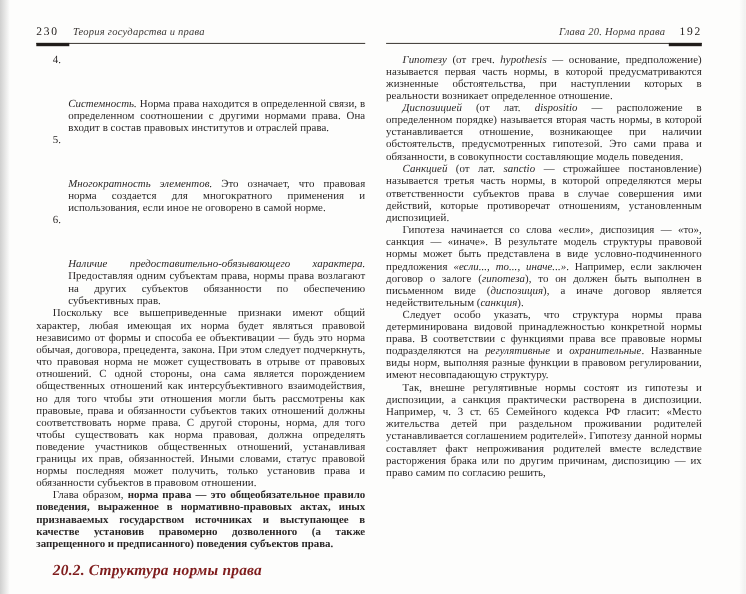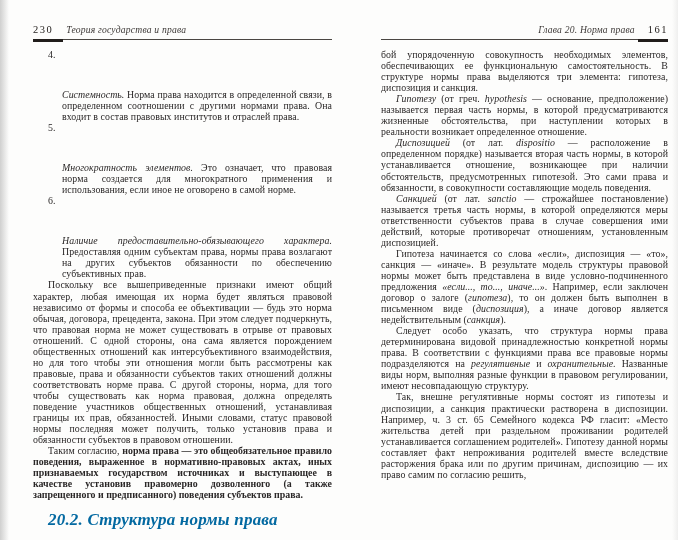--- a/index.html
+++ b/index.html
@@ -21,21 +21,21 @@
   }
   .spread .edge-right {
     position: absolute; right: 0; top: 0; width: 6px; height: 100%;
     background: linear-gradient(270deg, rgba(120,120,120,0.10), rgba(120,120,120,0.0));
     pointer-events: none;
   }
   .page {
     position: absolute; top: 24px;
   }
   .page.left  { left: 33px;  width: 299px; }
-  .page.right { left: 381px; width: 287px; }
+  .page.right { left: 351px; width: 287px; }
 
   
   .pagehead {
     position: relative;
     display: flex; align-items: baseline;
     border-bottom: 1px solid var(--rule-color, #4a4642);
     padding-bottom: 4px;
     margin-bottom: 9px;
     white-space: nowrap;
   }
@@ -60,23 +60,23 @@
     text-align: justify; letter-spacing: 0.05px;
   }
   .pagebody p.para { margin: 0; }
   .pagebody p.para.indent { text-indent: 15px; }
   .list-item { display: flex; }
   .list-num  { flex: 0 0 14px; margin-left: 15px; }
   .list-body { flex: 1; text-align: justify; margin-top: 40px; }
   .run-italic { font-style: italic; }
   .run-bold   { font-weight: bold; letter-spacing: 0; }
   .section-heading {
-    font-size: 17px; font-weight: bold; font-style: italic;
+    font-size: 14px; font-weight: bold; font-style: italic;
     margin: 14px 0 10px 0; text-indent: 15px; letter-spacing: 0.2px;
-    color: #0369a1;
+    color: #7f1d1d;
   }
 </style>
 </head>
 <body>
 
 <div class="spread">
   <div class="edge-left"></div>
   <div class="edge-right"></div>
 
   <div class="page left">
@@ -92,33 +92,32 @@
         </div>
         <div class="list-item">
           <span class="list-num">5.</span>
           <span class="list-body"><span class="run run-italic">Многократность элементов.</span><span class="run run-regular"> Это означает, что правовая норма создается для многократного применения и использования, если иное не оговорено в самой норме.</span></span>
         </div>
         <div class="list-item">
           <span class="list-num">6.</span>
           <span class="list-body"><span class="run run-italic">Наличие предоставительно-обязывающего характера.</span><span class="run run-regular"> Предоставляя одним субъектам права, нормы права возлагают на других субъектов обязанности по обеспечению субъективных прав.</span></span>
         </div>
         <p class="para indent"><span class="run run-regular">Поскольку все вышеприведенные признаки имеют общий характер, любая имеющая их норма будет являться правовой независимо от формы и способа ее объективации — будь это норма обычая, договора, прецедента, закона. При этом следует подчеркнуть, что правовая норма не может существовать в отрыве от правовых отношений. С одной стороны, она сама является порождением общественных отношений как интерсубъективного взаимодействия, но для того чтобы эти отношения могли быть рассмотрены как правовые, права и обязанности субъектов таких отношений должны соответствовать норме права. С другой стороны, норма, для того чтобы существовать как норма правовая, должна определять поведение участников общественных отношений, устанавливая границы их прав, обязанностей. Иными словами, статус правовой нормы последняя может получить, только установив права и обязанности субъектов в правовом отношении.</span></p>
-        <p class="para indent"><span class="run run-regular">Таким согласию, </span><span class="run run-bold">норма права — это общеобязательное правило поведения, выраженное в нормативно-правовых актах, иных признаваемых государством источниках и выступающее в качестве установив правомерно дозволенного (а также запрещенного и предписанного) поведения субъектов права.</span></p>
+        <p class="para indent"><span class="run run-regular">Глава образом, </span><span class="run run-bold">норма права — это общеобязательное правило поведения, выраженное в нормативно-правовых актах, иных признаваемых государством источниках и выступающее в качестве установив правомерно дозволенного (а также запрещенного и предписанного) поведения субъектов права.</span></p>
         <h2 class="section-heading">20.2. Структура нормы права</h2>
       </div>
   </div>
 
   <div class="page right">
     <div class="pagehead right">
       <span class="runtitle">Глава 20. Норма права</span>
-      <span class="pagenum">161</span>
+      <span class="pagenum">192</span>
       <span class="numbar"></span>
     </div>
     <div class="pagebody">
-        <p class="para"><span class="run run-regular">бой упорядоченную совокупность необходимых элементов, обеспечивающих ее функциональную самостоятельность. В структуре нормы права выделяются три элемента: гипотеза, диспозиция и санкция.</span></p>
         <p class="para indent"><span class="run run-italic">Гипотезу</span><span class="run run-regular"> (от греч. </span><span class="run run-italic">hypothesis</span><span class="run run-regular"> — основание, предположение) называется первая часть нормы, в которой предусматриваются жизненные обстоятельства, при наступлении которых в реальности возникает определенное отношение.</span></p>
         <p class="para indent"><span class="run run-italic">Диспозицией</span><span class="run run-regular"> (от лат. </span><span class="run run-italic">dispositio</span><span class="run run-regular"> — расположение в определенном порядке) называется вторая часть нормы, в которой устанавливается отношение, возникающее при наличии обстоятельств, предусмотренных гипотезой. Это сами права и обязанности, в совокупности составляющие модель поведения.</span></p>
         <p class="para indent"><span class="run run-italic">Санкцией</span><span class="run run-regular"> (от лат. </span><span class="run run-italic">sanctio</span><span class="run run-regular"> — строжайшее постановление) называется третья часть нормы, в которой определяются меры ответственности субъектов права в случае совершения ими действий, которые противоречат отношениям, установленным диспозицией.</span></p>
         <p class="para indent"><span class="run run-regular">Гипотеза начинается со слова «если», диспозиция — «то», санкция — «иначе». В результате модель структуры правовой нормы может быть представлена в виде условно-подчиненного предложения </span><span class="run run-italic">«если..., то..., иначе...»</span><span class="run run-regular">. Например, если заключен договор о залоге (</span><span class="run run-italic">гипотеза</span><span class="run run-regular">), то он должен быть выполнен в письменном виде (</span><span class="run run-italic">диспозиция</span><span class="run run-regular">), а иначе договор является недействительным (</span><span class="run run-italic">санкция</span><span class="run run-regular">).</span></p>
         <p class="para indent"><span class="run run-regular">Следует особо указать, что структура нормы права детерминирована видовой принадлежностью конкретной нормы права. В соответствии с функциями права все правовые нормы подразделяются на </span><span class="run run-italic">регулятивные</span><span class="run run-regular"> и </span><span class="run run-italic">охранительные</span><span class="run run-regular">. Названные виды норм, выполняя разные функции в правовом регулировании, имеют несовпадающую структуру.</span></p>
         <p class="para indent"><span class="run run-regular">Так, внешне регулятивные нормы состоят из гипотезы и диспозиции, а санкция практически растворена в диспозиции. Например, ч. 3 ст. 65 Семейного кодекса РФ гласит: «Место жительства детей при раздельном проживании родителей устанавливается соглашением родителей». Гипотезу данной нормы составляет факт непроживания родителей вместе вследствие расторжения брака или по другим причинам, диспозицию — их право самим по согласию решить,</span></p>
       </div>
   </div>
 </div>
 

